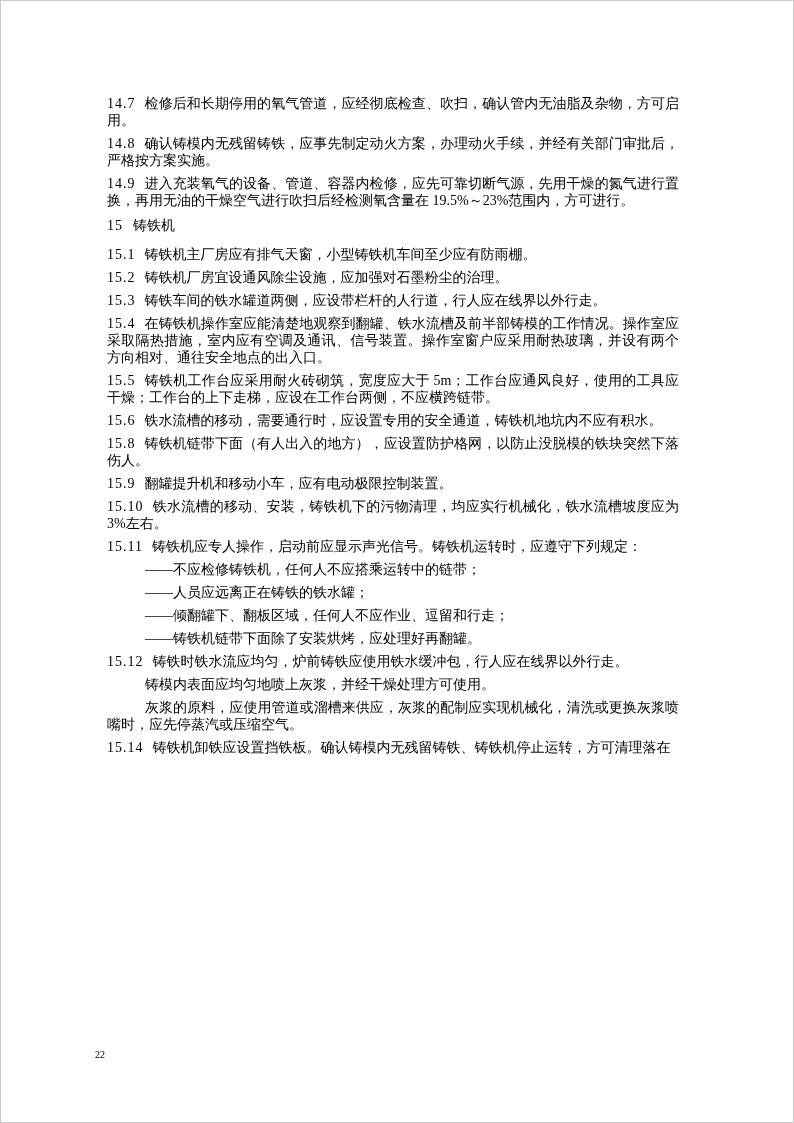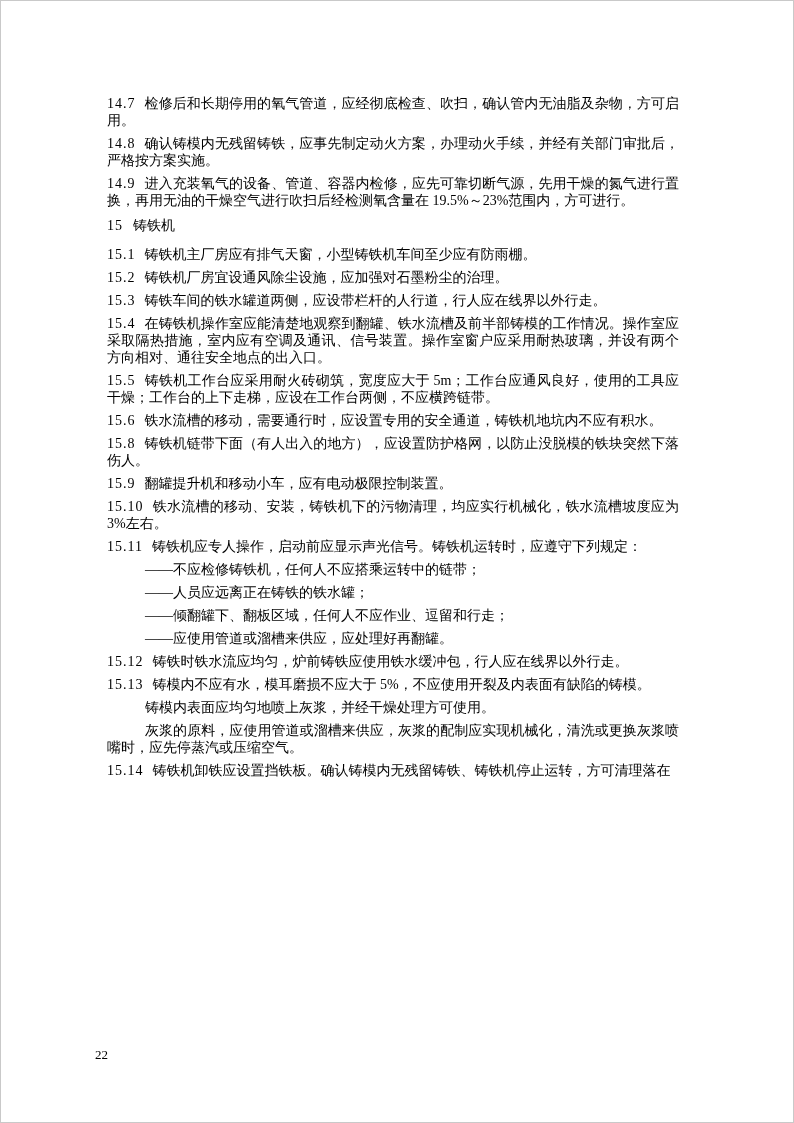--- a/index.html
+++ b/index.html
@@ -38,21 +38,21 @@
   .heading .num { margin-right: 10px; letter-spacing: 1px; }
   .dash { padding-left: 38px; margin-bottom: 0; }
   .dash.last { margin-bottom: 6px; }
   .indent { text-indent: 38px; margin-bottom: 0; }
   .indent.last { margin-bottom: 6px; }
   .mb0 { margin-bottom: 0; }
   .page-number {
     position: absolute;
     left: 95px;
     top: 1046px;
-    font-size: 13px;
+    font-size: 10px;
     line-height: 18px;
   }
 </style>
 </head>
 <body>
 
 <div class="page-frame"></div>
 
 <div class="content">
 
@@ -81,25 +81,24 @@
 
   <p class="clause"><span class="num">15.9</span><span>翻罐提升机和移动小车，应有电动极限控制装置。</span></p>
 
   <p class="clause"><span class="num">15.10</span><span>铁水流槽的移动、安装，铸铁机下的污物清理，均应实行机械化，铁水流槽坡度应为3%左右。</span></p>
 
   <p class="clause mb0"><span class="num">15.11</span><span>铸铁机应专人操作，启动前应显示声光信号。铸铁机运转时，应遵守下列规定：</span></p>
 
   <p class="dash">——不应检修铸铁机，任何人不应搭乘运转中的链带；</p>
   <p class="dash">——人员应远离正在铸铁的铁水罐；</p>
   <p class="dash">——倾翻罐下、翻板区域，任何人不应作业、逗留和行走；</p>
-  <p class="dash last">——应使用管道或溜槽来供应，应处理好再翻罐。</p>
+  <p class="dash last">——铸铁机链带下面除了安装烘烤，应处理好再翻罐。</p>
 
   <p class="clause"><span class="num">15.12</span><span>铸铁时铁水流应均匀，炉前铸铁应使用铁水缓冲包，行人应在线界以外行走。</span></p>
 
-  <p class="clause mb0"><span class="num">15.13</span><span>铸模内不应有水，模耳磨损不应大于 5%，不应使用开裂及内表面有缺陷的铸模。</span></p>
 
   <p class="indent">铸模内表面应均匀地喷上灰浆，并经干燥处理方可使用。</p>
   <p class="indent last">灰浆的原料，应使用管道或溜槽来供应，灰浆的配制应实现机械化，清洗或更换灰浆喷嘴时，应先停蒸汽或压缩空气。</p>
 
   <p class="clause"><span class="num">15.14</span><span>铸铁机卸铁应设置挡铁板。确认铸模内无残留铸铁、铸铁机停止运转，方可清理落在</span></p>
 
 </div>
 
 <div class="page-number">22</div>
 

